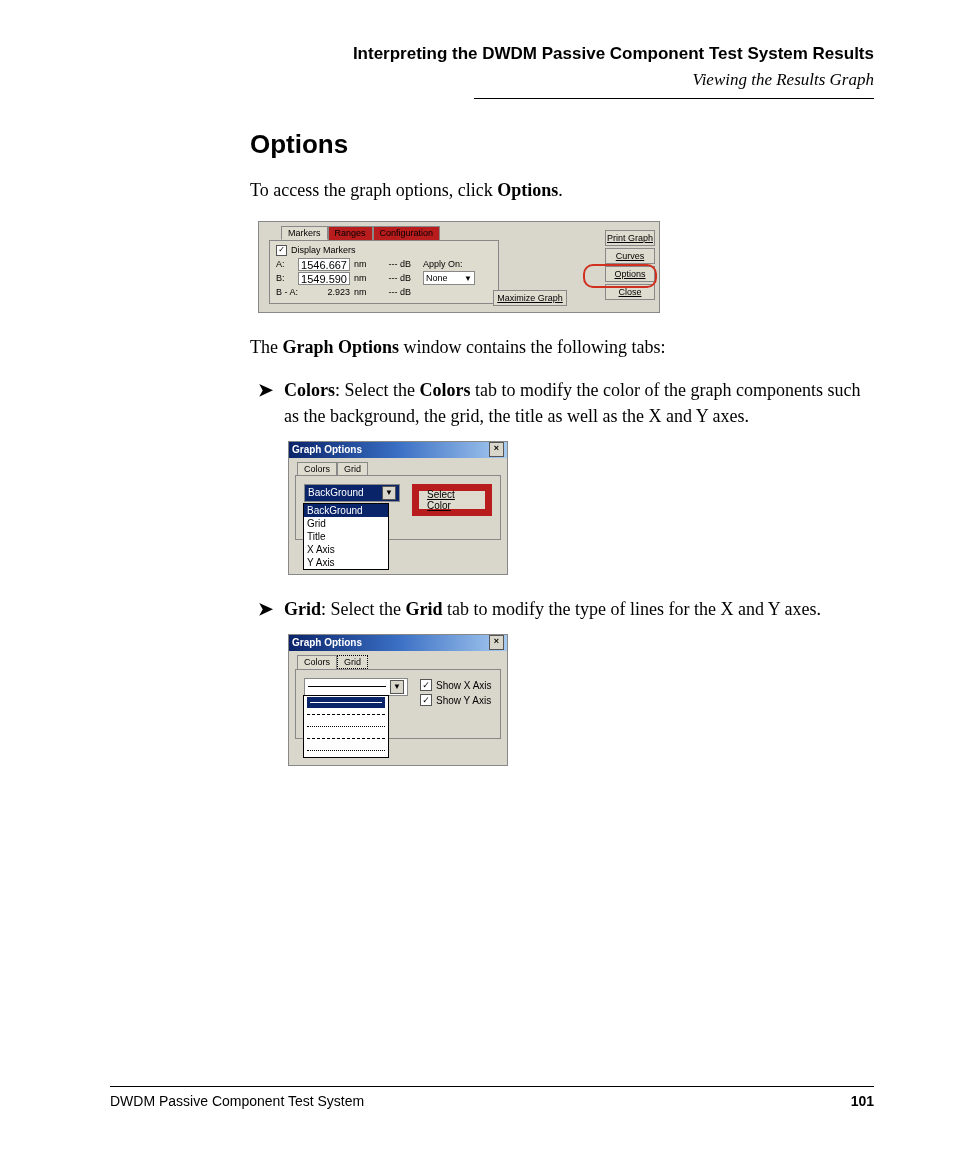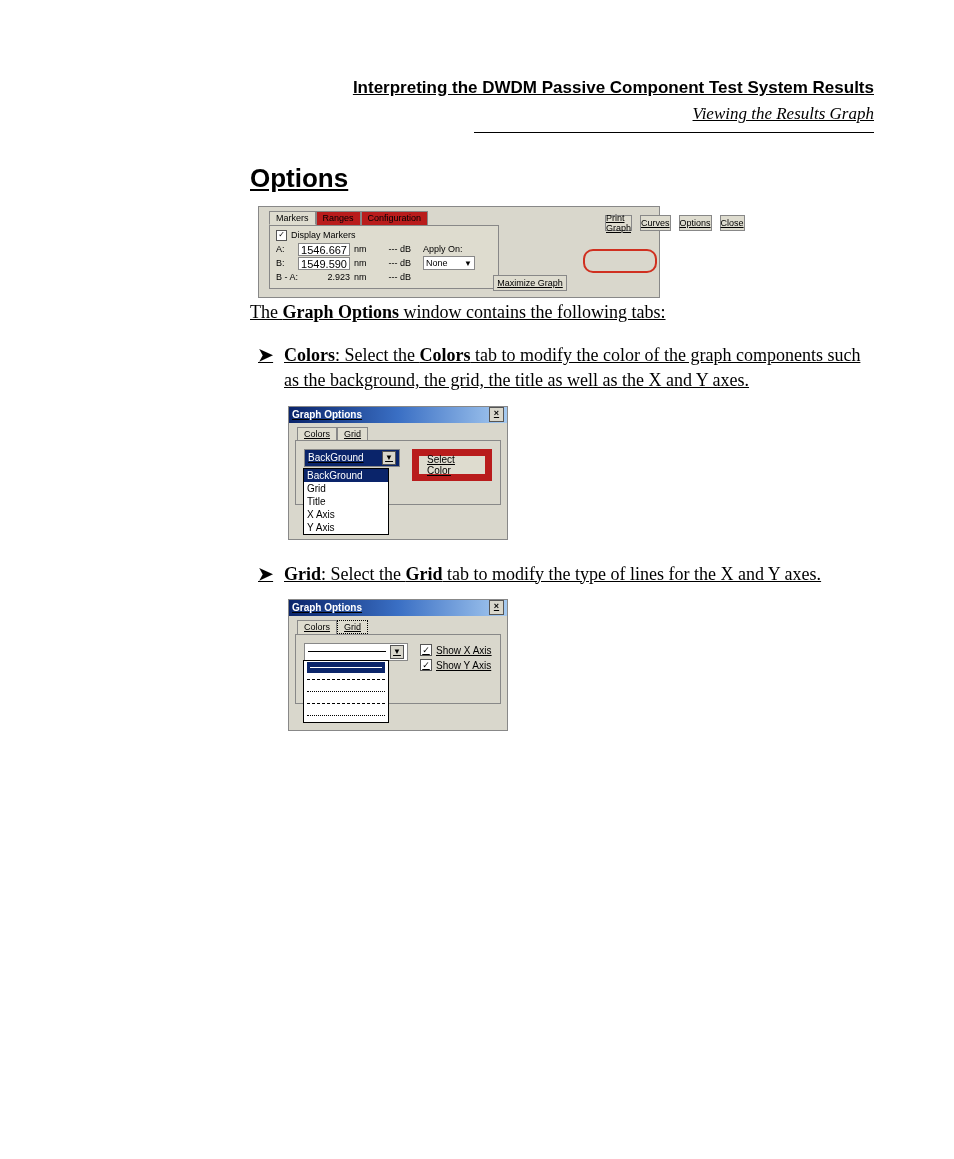--- a/index.html
+++ b/index.html
@@ -6,22 +6,21 @@
     margin:0;
     background:#fff;
     font-family:"Times New Roman",serif;
     color:#000;
   }
   .page{
     width:954px;
     height:1159px;
     position:relative;
     box-sizing:border-box;
-    padding:78px 80px 50px 110px;
-    text-decoration:underline;
+    padding:44px 80px 50px 110px;
   }
   .header{
     text-align:right;
     font-family:Arial,Helvetica,sans-serif;
     font-weight:bold;
     font-size:17px;
   }
   .subheader{
     text-align:right;
     font-family:"Times New Roman",serif;
@@ -65,37 +64,37 @@
     background:#d9d7cc;
     border:1px solid #888;
     font-family:"MS Sans Serif",Tahoma,sans-serif;
     font-size:10px;
     color:#000;
     margin-left:148px;
     margin-top:12px;
   }
   
   .panel1{width:400px;height:90px;position:relative}
-  .p1-tabs{position:absolute;left:10px;top:4px;display:flex;gap:0}
+  .p1-tabs{position:absolute;left:22px;top:4px;display:flex;gap:0}
   .p1-tab{
     border:1px solid #888;border-bottom:none;background:#b91c1c;
     padding:1px 6px;font-size:9px;
   }
   .p1-tab.active{background:#dedccf;border-bottom:1px solid #dedccf;position:relative;z-index:2}
   .p1-body{
     position:absolute;left:10px;right:160px;top:18px;bottom:8px;
     border:1px solid #888;background:#dedccf;padding:2px 6px;font-size:9px;
   }
   .p1-row{display:flex;align-items:center;gap:4px;height:14px}
   .p1-chk{width:9px;height:9px;border:1px solid #555;background:#fff;display:inline-flex;align-items:center;justify-content:center;font-size:8px;line-height:8px}
   .p1-chk::after{content:"✓";font-size:8px}
   .p1-inp{background:#fff;border:1px solid #888;padding:0 2px;width:46px;height:11px;text-align:right;display:inline-block;font-size:11px}
   .p1-select{background:#fff;border:1px solid #888;width:46px;height:12px;display:inline-flex;align-items:center;justify-content:space-between;padding:0 2px;font-size:9px}
   .p1-select .caret{font-size:8px}
-  .p1-right{position:absolute;right:4px;top:8px;width:50px;display:flex;flex-direction:row;gap:8px}
+  .p1-right{position:absolute;right:4px;top:8px;width:50px;display:flex;flex-direction:column;gap:2px}
   .w-btn{border:1px solid #888;background:#dedccf;height:14px;font-size:9px;display:flex;align-items:center;justify-content:center}
   .p1-options-highlight{
     position:absolute;right:2px;top:42px;width:70px;height:20px;
     border:2px solid #d03020;border-radius:10px;
   }
   .p1-max{position:absolute;bottom:6px;right:92px;width:72px}
   
   .panel2{width:218px;height:132px;position:relative;background:#d9d7cc;margin-left:178px}
   .titlebar{
     height:16px;background:linear-gradient(to right,#0a246a,#3a6fc4,#a6caf0);
@@ -149,20 +148,23 @@
 </head>
 <body>
 
 <div class="page">
   <div class="header">Interpreting the DWDM Passive Component Test System Results</div>
   <div class="subheader">Viewing the Results Graph</div>
   <hr class="header-rule">
 
   <h2 class="section">Options</h2>
 
+  <p class="body-text">
+    <span>To access the graph options, click </span><b>Options</b><span>.</span>
+  </p>
 
   <div class="panel panel1">
     <div class="p1-tabs">
       <div class="p1-tab active">Markers</div>
       <div class="p1-tab">Ranges</div>
       <div class="p1-tab">Configuration</div>
     </div>
     <div class="p1-body">
       <div class="p1-row">
         <span class="p1-chk"></span>
@@ -205,21 +207,21 @@
       <div class="w-btn">
           <span class="u">Close</span>
         </div>
     </div>
     <div class="p1-options-highlight"></div>
     <div class="w-btn p1-max">
         <span class="u">Maximize Graph</span>
       </div>
   </div>
 
-  <p class="body-text" style="margin-top:2px">
+  <p class="body-text" style="margin-top:22px">
     <span>The </span><b>Graph Options</b><span> window contains the following tabs:</span>
   </p>
 
   <div class="arrow-item">
     <div class="arrow-glyph">➤</div>
     <div class="arrow-text">
       <b>Colors</b><span>: Select the </span><b>Colors</b><span> tab to modify the color of the graph components such as the background, the grid, the title as well as the X and Y axes.</span>
     </div>
   </div>
 
@@ -292,13 +294,17 @@
         </div>
       <div>
           <span class="line-dashdot"></span>
         </div>
       <div>
           <span class="line-dashdotdot"></span>
         </div>
     </div>
   </div>
 
+  <div class="footer">
+    <span>DWDM Passive Component Test System</span>
+    <span class="pg">101</span>
+  </div>
 </div>
 
 </body></html>

